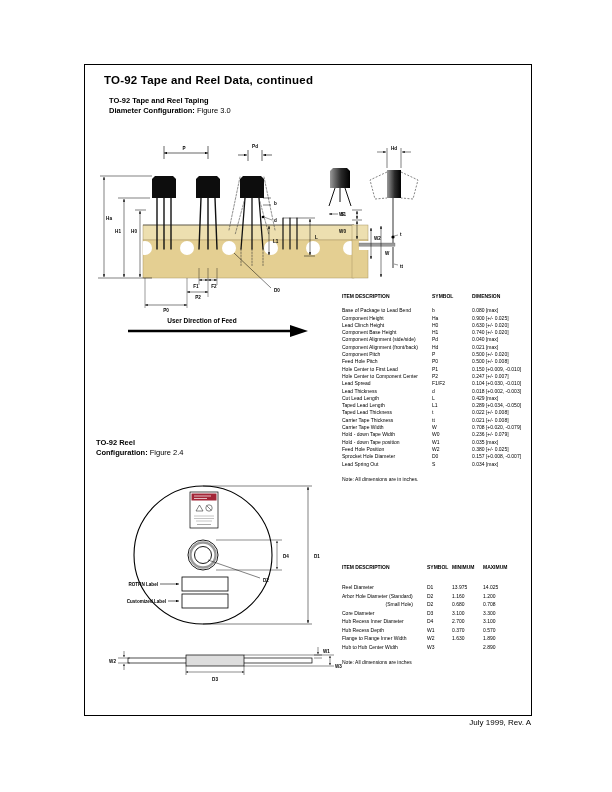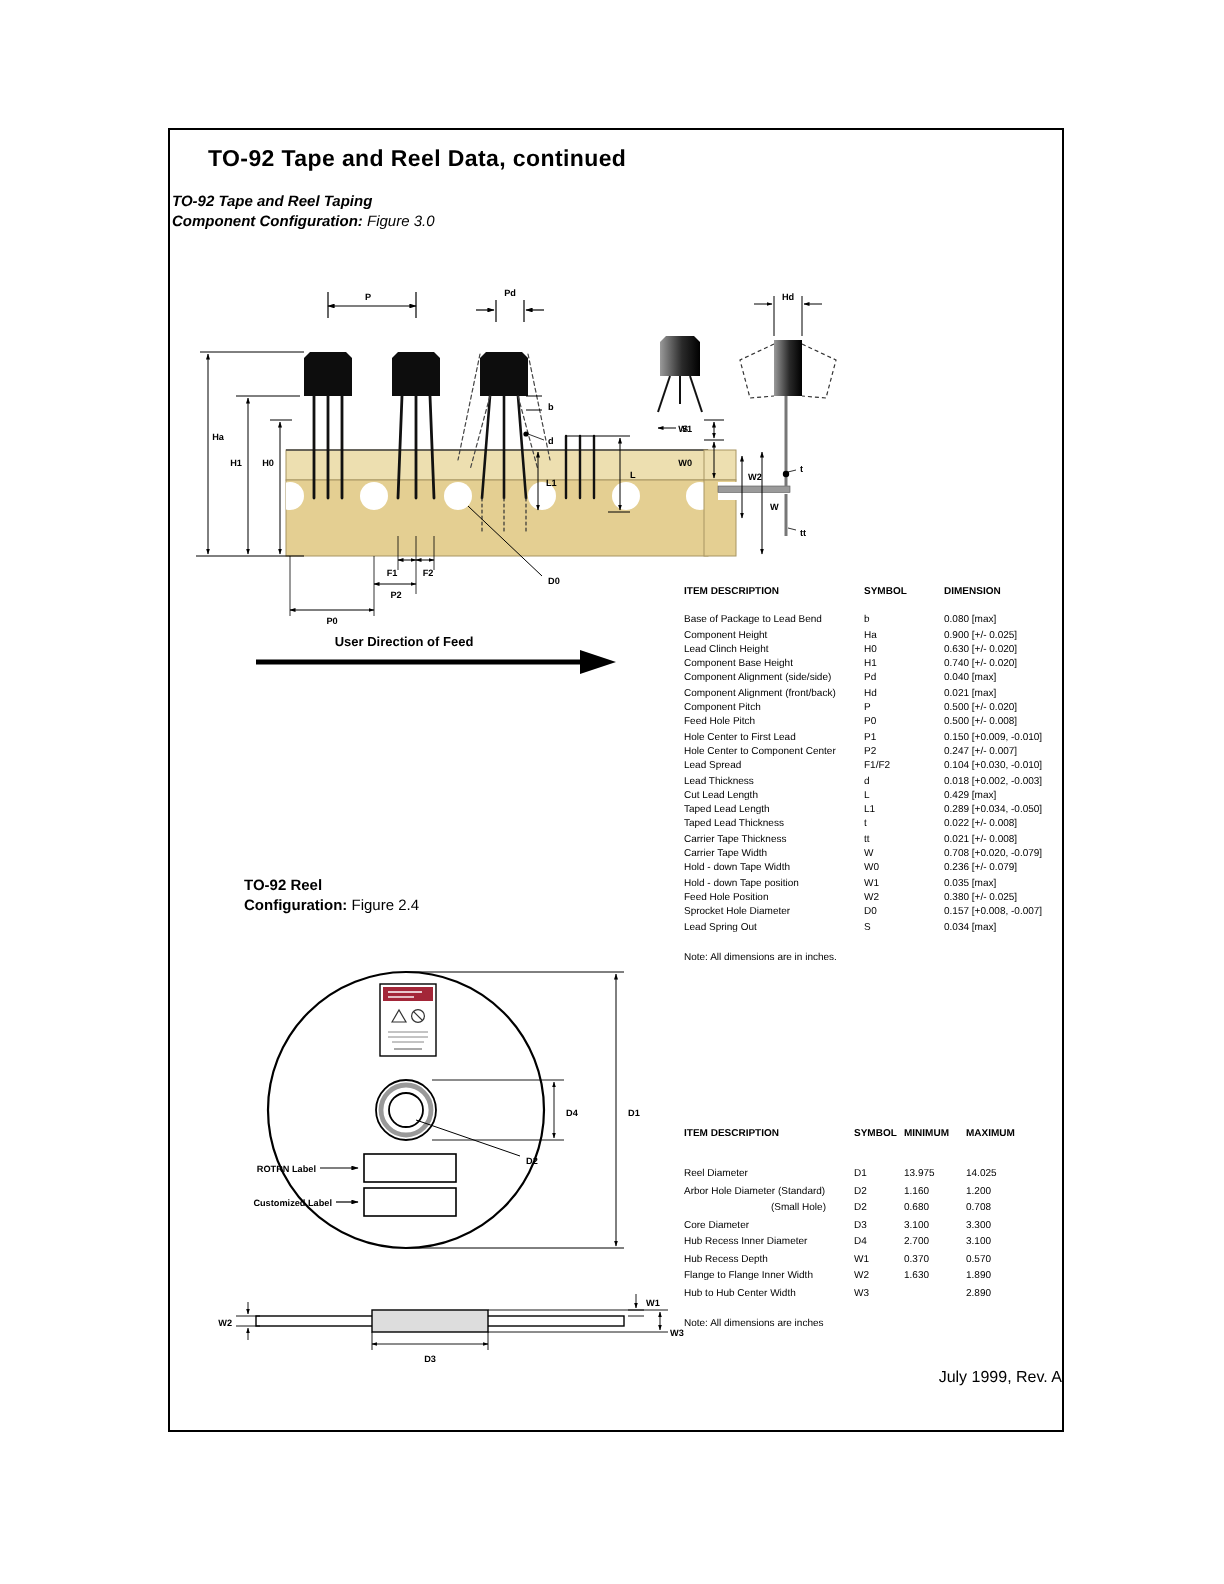--- a/index.html
+++ b/index.html
@@ -21,35 +21,35 @@
   .c-sym{width:40px;}
   .c-dim{width:62px;}
   .d-desc{width:85px;}
   .d-sym{width:25px;}
   .d-min{width:31px;}
   .d-max{width:34px;}
   .right{text-align:right;padding-right:14px;box-sizing:border-box;}
   .gap1{height:7px;}
   .gap2{height:12px;}
   .note{margin-top:8px;font-size:5px;}
-  .footer{position:absolute;top:684px;right:81px;font-size:8px;}
+  .footer{position:absolute;top:718px;right:81px;font-size:8px;}
   svg text{font-family:"Liberation Sans", sans-serif;}
   .dim{font-size:4.6px;font-weight:bold;}
   .feedtxt{font-size:6.5px;font-weight:bold;}
 </style>
 </head>
 <body>
 
 <div class="frame"></div>
 
 <div class="title">TO-92 Tape and Reel Data, continued</div>
 
-<div class="subhead" style="left:86px;top:96px;font-style:italic;">
+<div class="subhead" style="left:109px;top:96px;">
   <div>TO-92 Tape and Reel Taping</div>
-  <div><span>Component Configuration:</span> <span class="norm">Figure 3.0</span></div>
+  <div><span>Diameter Configuration:</span> <span class="norm">Figure 3.0</span></div>
 </div>
 
 <svg class="fig" style="left:88px;top:140px;" width="345" height="205" viewBox="0 0 345 205">
   <defs>
     <marker id="m4" viewBox="0 0 6 4" markerWidth="6" markerHeight="4" refX="5.5" refY="2" orient="auto-start-reverse">
       <path d="M0,0L6,2L0,4z" fill="#000"></path>
     </marker>
     <linearGradient id="g4" x1="0" y1="0" x2="1" y2="0">
       <stop offset="0" stop-color="#9a9a9a"></stop>
         <stop offset="0.55" stop-color="#2a2a2a"></stop>
@@ -333,21 +333,21 @@
       <span class="c-dim">0.157 [+0.008, -0.007]</span>
     </div>
   <div class="trow">
       <span class="c-desc">Lead Spring Out</span>
       <span class="c-sym">S</span>
       <span class="c-dim">0.034 [max]</span>
     </div>
   <div class="note">Note:  All dimensions are in inches.</div>
 </div>
 
-<div class="subhead" style="left:96px;top:438px;margin-left:26px;">
+<div class="subhead" style="left:96px;top:438px;">
   <div>TO-92 Reel</div>
   <div><span>Configuration:</span> <span class="norm">Figure 2.4</span></div>
 </div>
 
 <svg class="fig" style="left:90px;top:475px;" width="256" height="215" viewBox="0 0 256 215">
   <defs>
     <marker id="m5" viewBox="0 0 6 4" markerWidth="6" markerHeight="4" refX="5.5" refY="2" orient="auto-start-reverse">
       <path d="M0,0L6,2L0,4z" fill="#000"></path>
     </marker>
   </defs>

